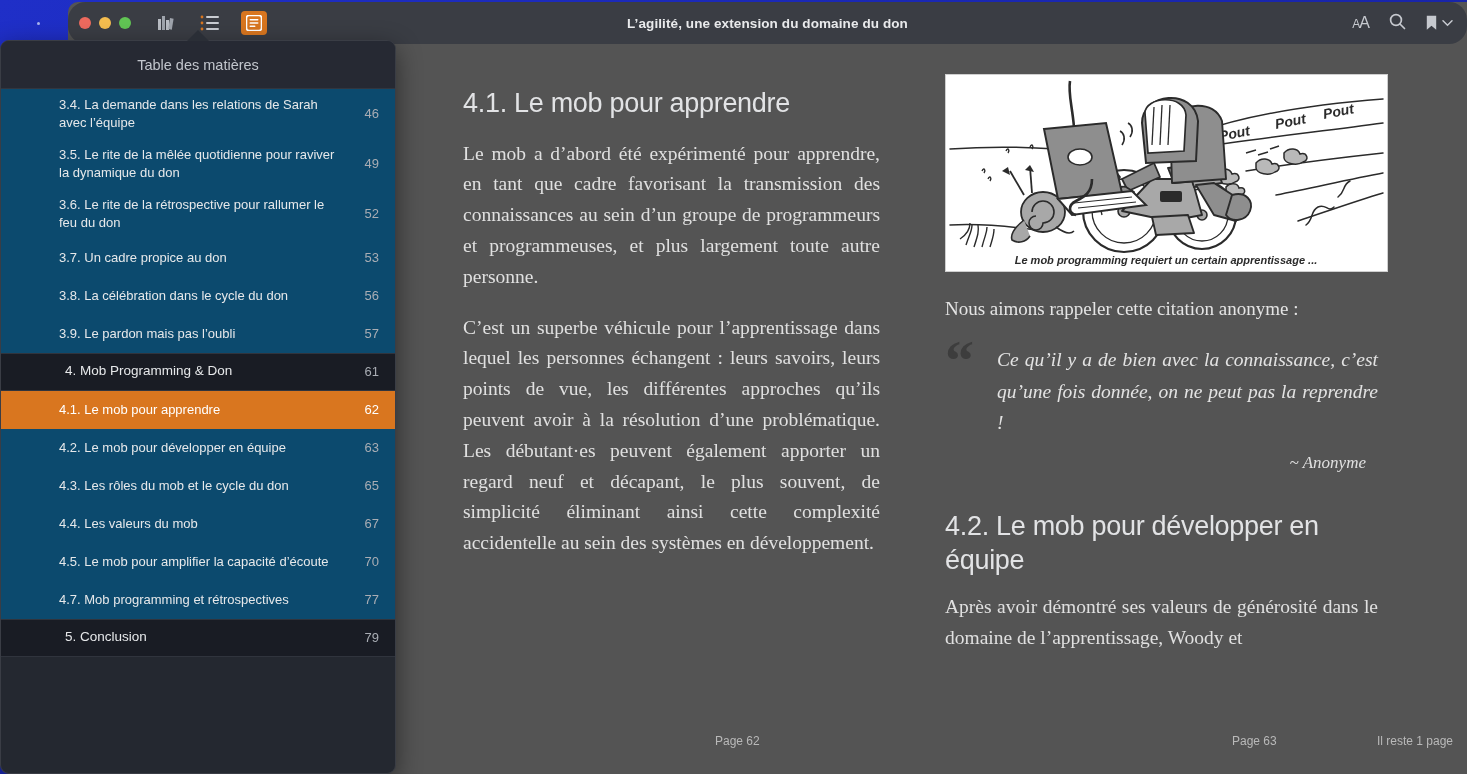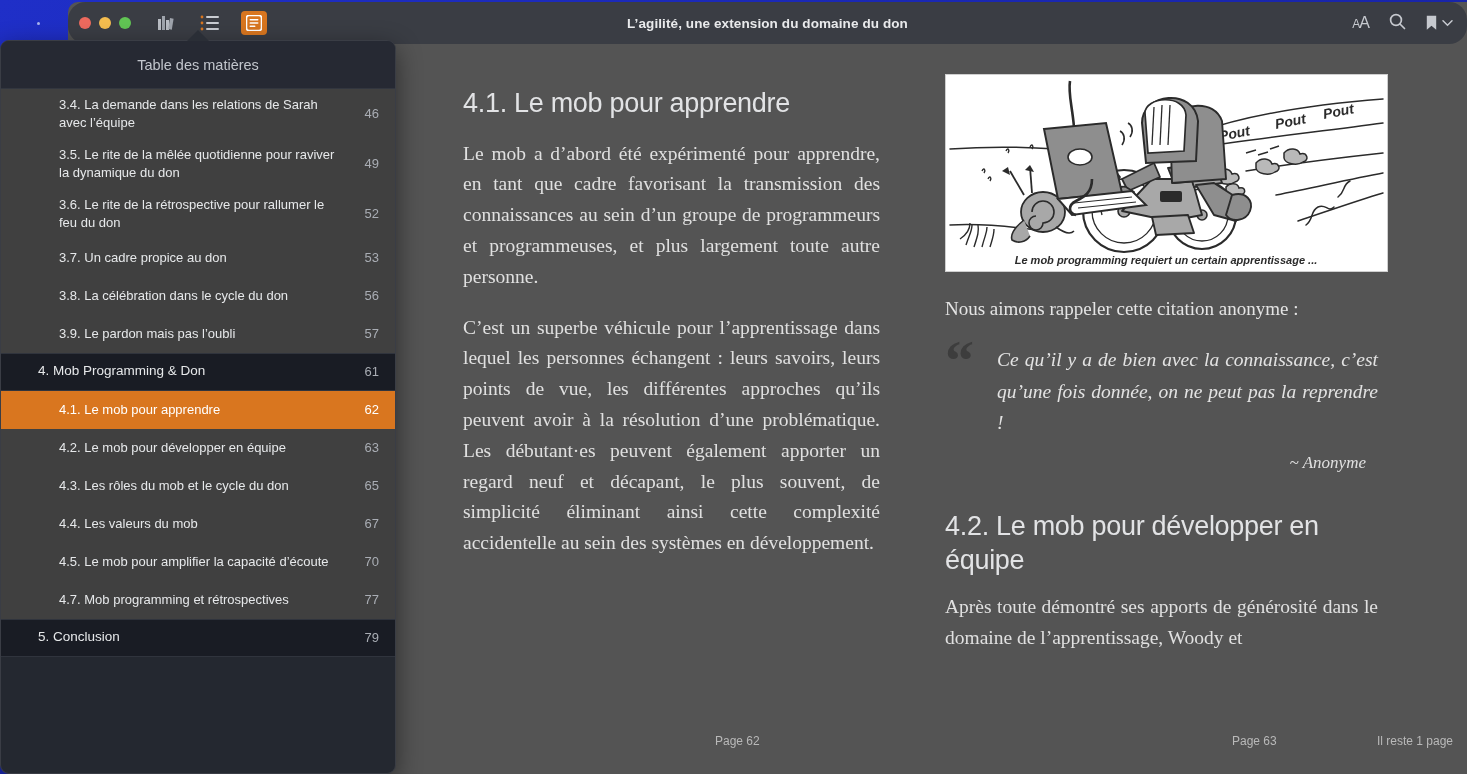--- a/index.html
+++ b/index.html
@@ -196,36 +196,36 @@
     font-size: 14.5px; color: #c2c6cd; font-weight: 400;
   }
   #toc-list {
     height: 685px;
     overflow: hidden;
   }
   .toc-row {
     display: flex; align-items: center;
     padding: 7px 16px 7px 0;
     min-height: 38px;
-    background: #404040;
+    background: #0c4a6e;
   }
   .toc-row.chapter {
     background: #191c24;
     border-top: 1px solid #30343d;
     border-bottom: 1px solid #30343d;
   }
   .toc-row.selected { background: #d9761f; }
   .toc-label {
     flex: 1;
     font-size: 13px;
     line-height: 1.38;
     color: #e6e8ea;
     padding-left: 58px;
   }
-  .toc-row.chapter .toc-label { padding-left: 37px; font-size: 13.5px; }
+  .toc-row.chapter .toc-label { padding-left: 64px; font-size: 13.5px; }
   .toc-row.selected .toc-label { color: #ffffff; }
   .toc-page {
     width: 34px; text-align: right;
     font-size: 13px; color: #a9adb4;
     flex-shrink: 0;
   }
   .toc-row.selected .toc-page { color: #ffffff; }
   .toc-row.chapter .toc-page { color: #a9adb4; }
 </style>
 </head>
@@ -440,21 +440,21 @@
 
         <div class="lead-line">Nous aimons rappeler cette citation anonyme :</div>
 
         <div class="quote-wrap">
           <div class="quote-mark">“</div>
           <div class="quote-text">Ce qu’il y a de bien avec la connaissance, c’est qu’une fois donnée, on ne peut pas la reprendre !</div>
           <div class="quote-attr">~ Anonyme</div>
         </div>
 
         <h1 class="chapter second">4.2. Le mob pour développer en équipe</h1>
-        <p class="body last">Après toute démontré ses apports de générosité dans le domaine de l’apprentissage, Woody et</p>
+        <p class="body last">Après avoir démontré ses valeurs de générosité dans le domaine de l’apprentissage, Woody et</p>
       </div>
     </div>
 
     <div id="footer">
       <div class="foot-label" id="foot-left">Page 62</div>
       <div class="foot-label" id="foot-mid">Page 63</div>
       <div class="foot-label" id="foot-right">Il reste 1 page</div>
     </div>
   </div>
 </div>

